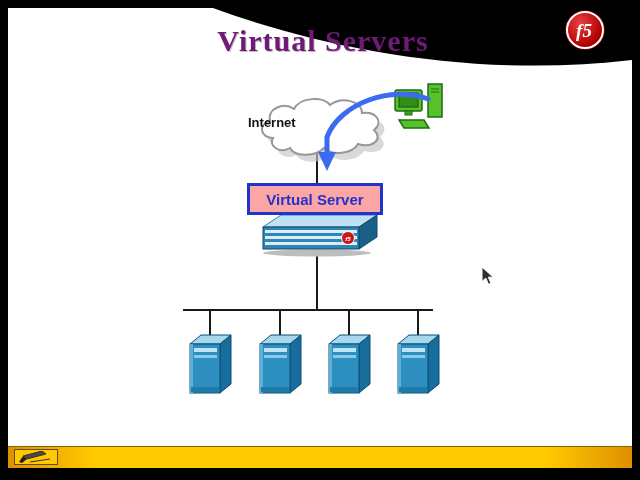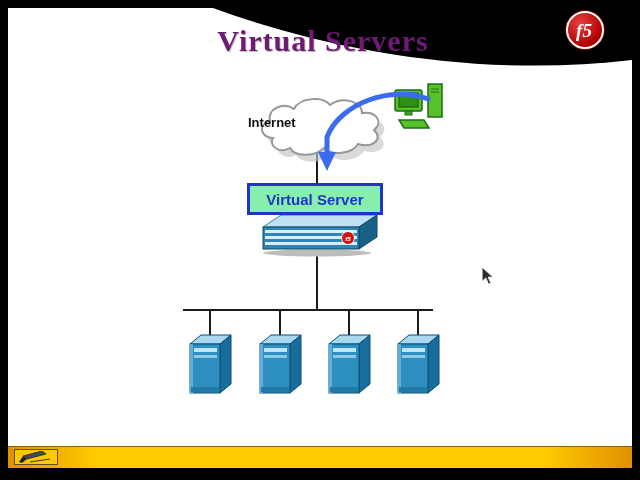--- a/index.html
+++ b/index.html
@@ -33,21 +33,21 @@
   .internet-label{
     left:240px;top:107px;width:150px;text-align:left;z-index:6;
     font-weight:bold;font-size:13px;color:#111;
   }
   .computer{left:385px;top:74px;width:56px;height:52px;z-index:5}
   .arrow{left:292px;top:77px;width:140px;height:100px;z-index:7}
   .vline{width:2px;background:#1a1a1a;z-index:3}
   .hline{height:2px;background:#1a1a1a;z-index:3}
   .vs-box{
     left:239px;top:175px;width:130px;height:26px;border:3px solid #2233cc;
-    background:#86efac;z-index:6;display:flex;align-items:center;justify-content:center;
+    background:#fca5a5;z-index:6;display:flex;align-items:center;justify-content:center;
   }
   .vs-box span{font-weight:bold;font-size:15px;color:#2233cc}
   .appliance{left:247px;top:203px;width:130px;height:46px;z-index:5}
   .server{width:50px;height:66px;z-index:5}
   .toolbar{
     left:0;top:438px;width:624px;height:22px;z-index:8;
     background:linear-gradient(to right,#e08f00,#ffcb00 14%,#ffcb00 86%,#e08f00);
     border-top:1px solid #8a5f00;box-sizing:border-box;
   }
   .pen-btn{

